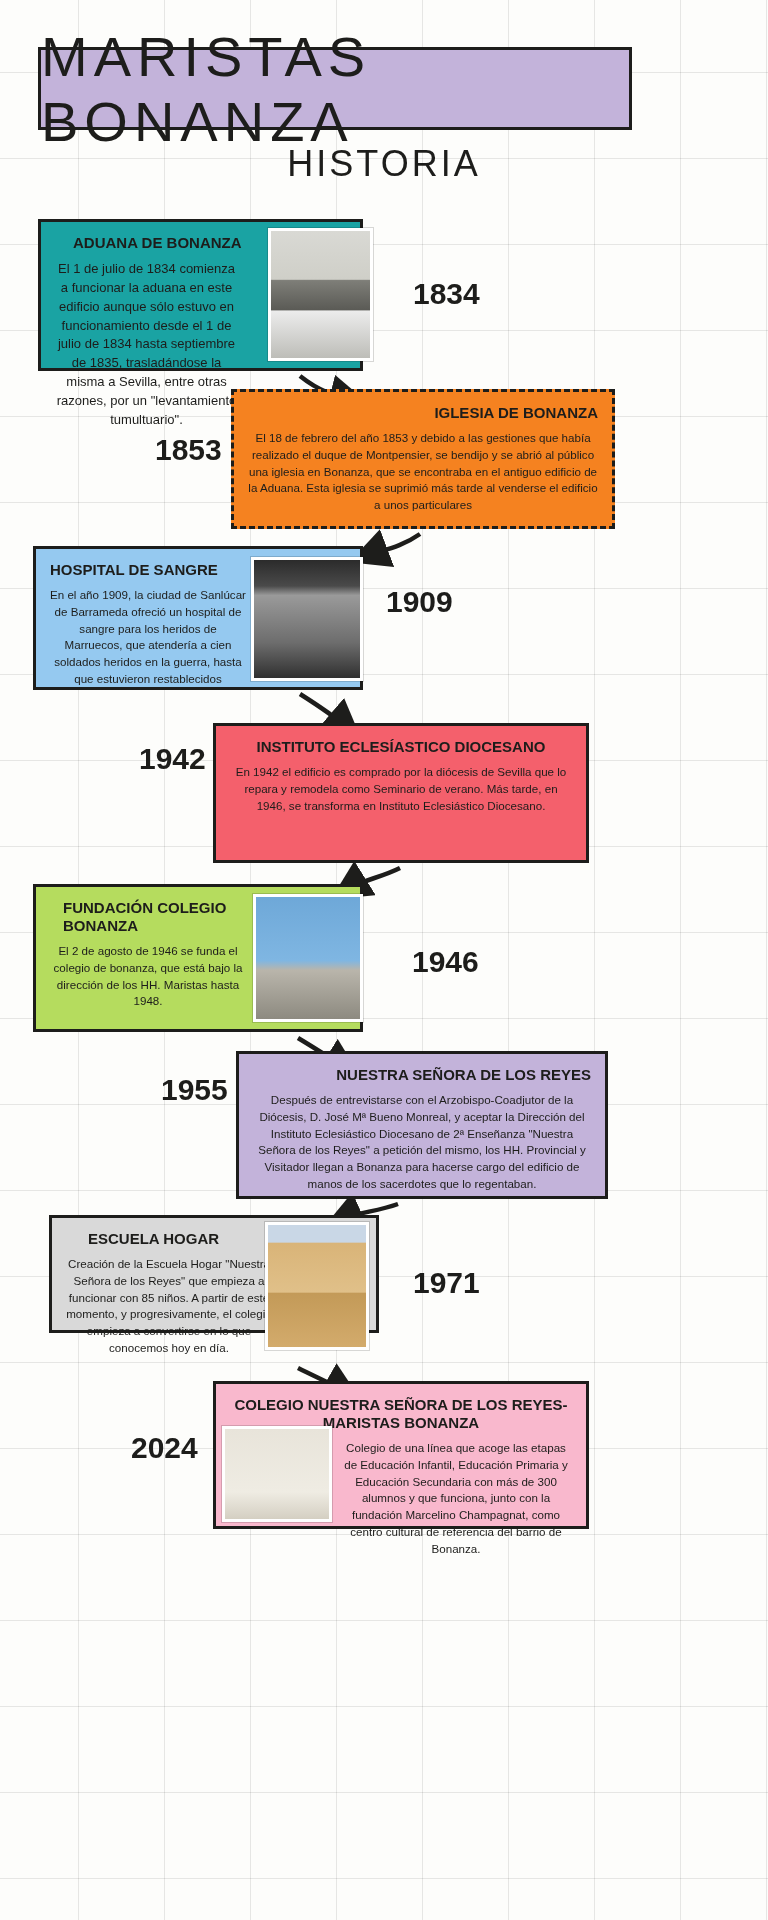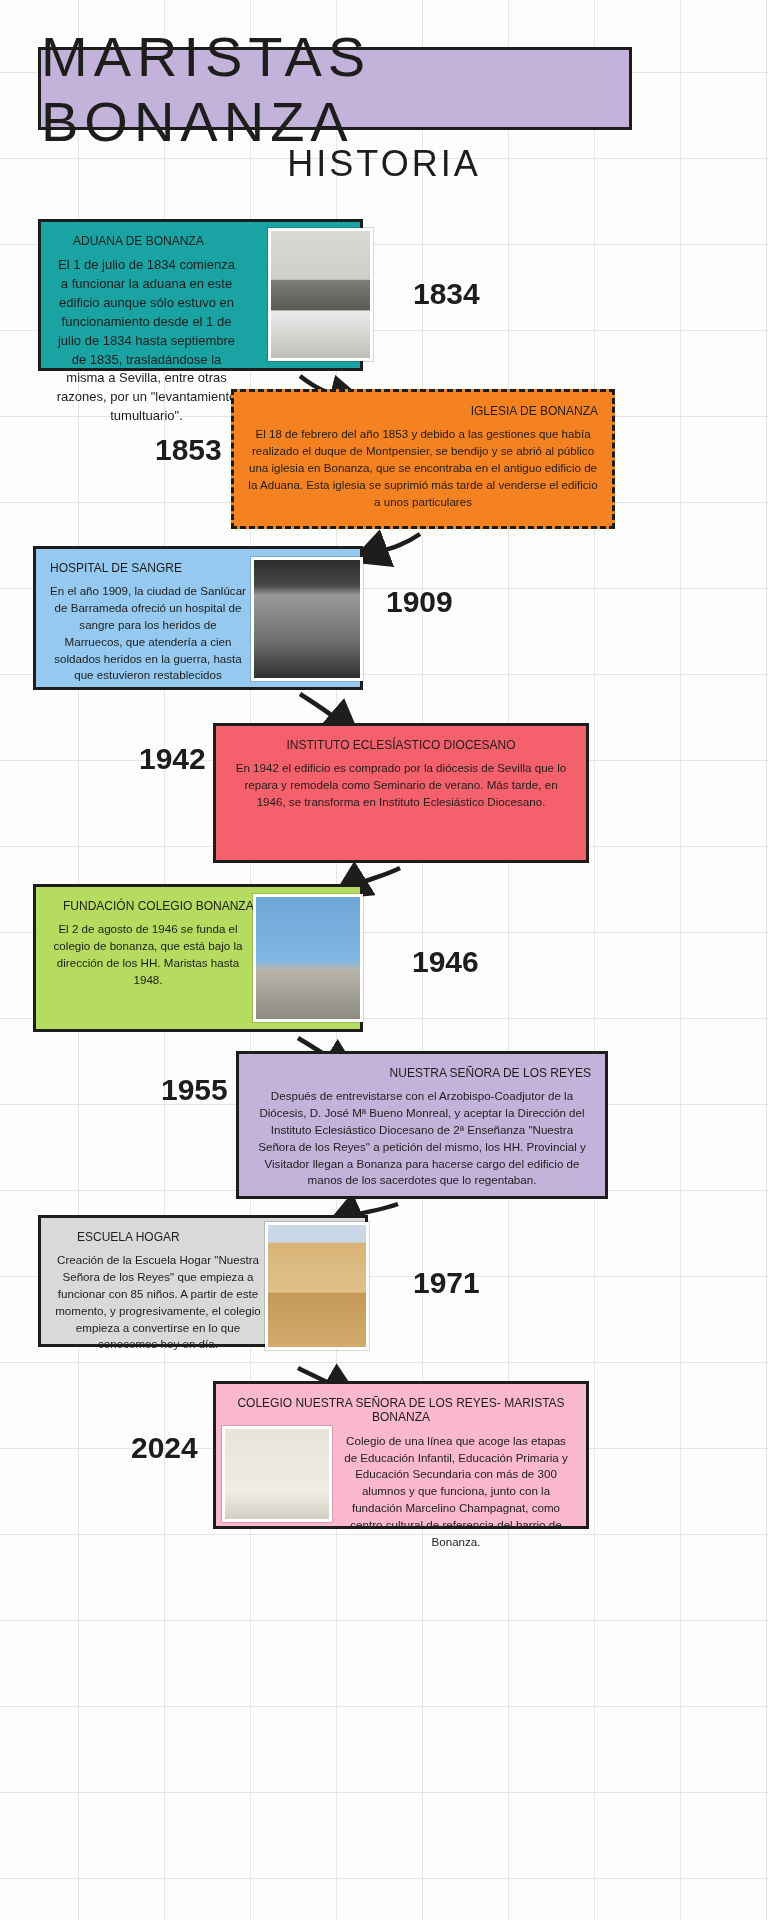--- a/index.html
+++ b/index.html
@@ -52,22 +52,22 @@
     color: #1d1d1b;
   }
 
   
   .card {
     position: absolute;
     border: 3px solid #1d1d1b;
     padding: 12px 14px;
   }
   .card h3 {
-    font-size: 12px;
-    font-weight: normal;
+    font-size: 15px;
+    font-weight: bold;
     color: #1d1d1b;
     text-align: center;
     line-height: 1.2;
     margin-bottom: 8px;
   }
   .card p {
     font-size: 11.6px;
     line-height: 1.45;
     color: #1d1d1b;
     text-align: center;
@@ -134,21 +134,21 @@
 
   
   #card-1955 {
     left: 236px; top: 1051px; width: 372px; height: 148px;
     background: #c3b3da;
   }
   #card-1955 h3 { text-align: right; }
 
   
   #card-1971 {
-    left: 38px; top: 1215px; width: 330px; height: 132px;
+    left: 49px; top: 1215px; width: 330px; height: 118px;
     background: #d9d9d9;
   }
   #card-1971 h3 { text-align: left; padding-left: 22px; }
   #card-1971 p { padding-right: 90px; }
   #photo-1971 { left: 265px; top: 1222px; width: 104px; height: 128px; }
 
   
   #card-2024 {
     left: 213px; top: 1381px; width: 376px; height: 148px;
     background: #f9b8cd;

